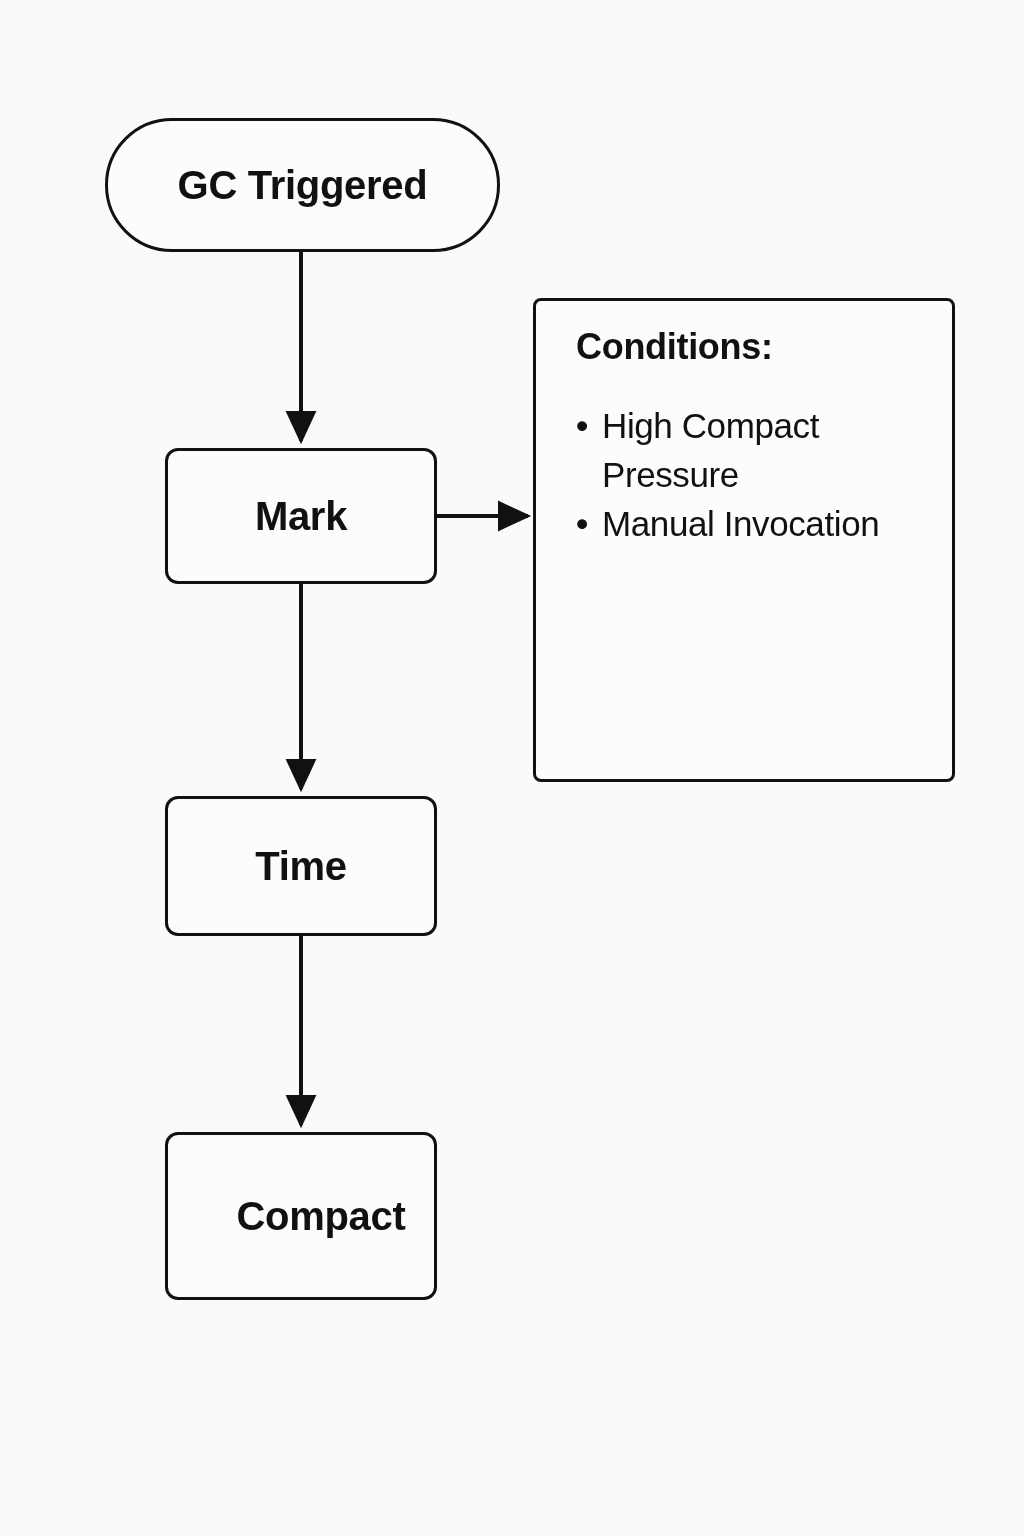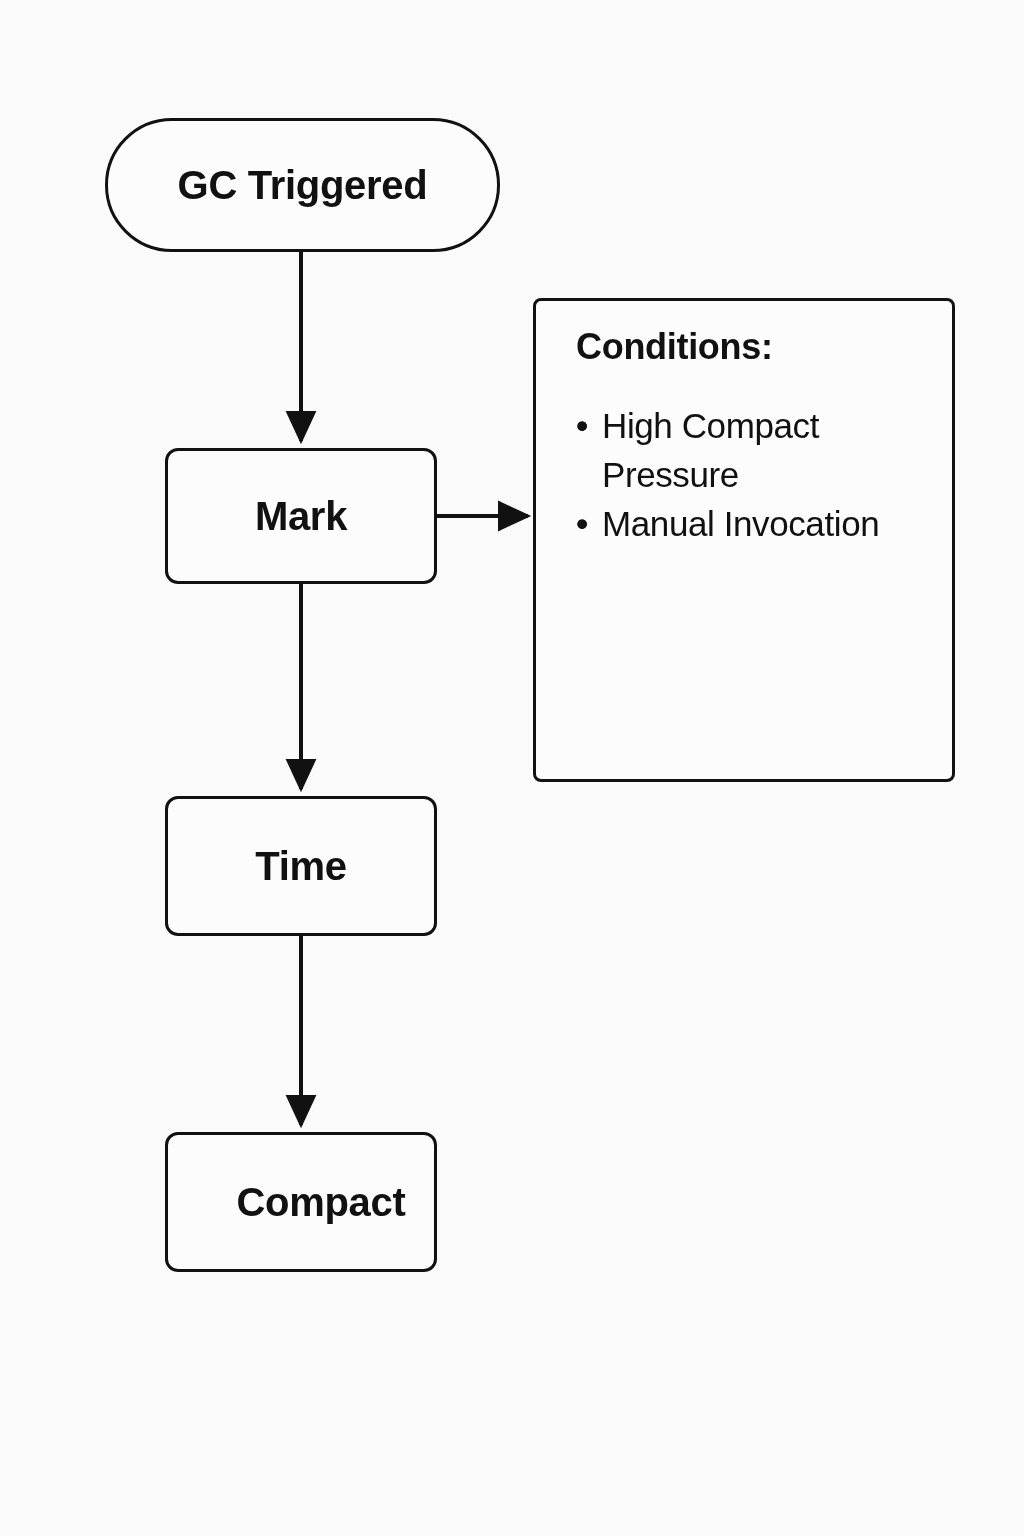--- a/index.html
+++ b/index.html
@@ -70,21 +70,21 @@
     left: 165px;
     top: 796px;
     width: 272px;
     height: 140px;
     border-radius: 13px;
   }
   #node-compact {
     left: 165px;
     top: 1132px;
     width: 272px;
-    height: 140px;
+    height: 168px;
     border-radius: 13px;
     padding-left: 40px;
   }
   
   #node-conditions {
     position: absolute;
     left: 533px;
     top: 298px;
     width: 422px;
     height: 484px;

